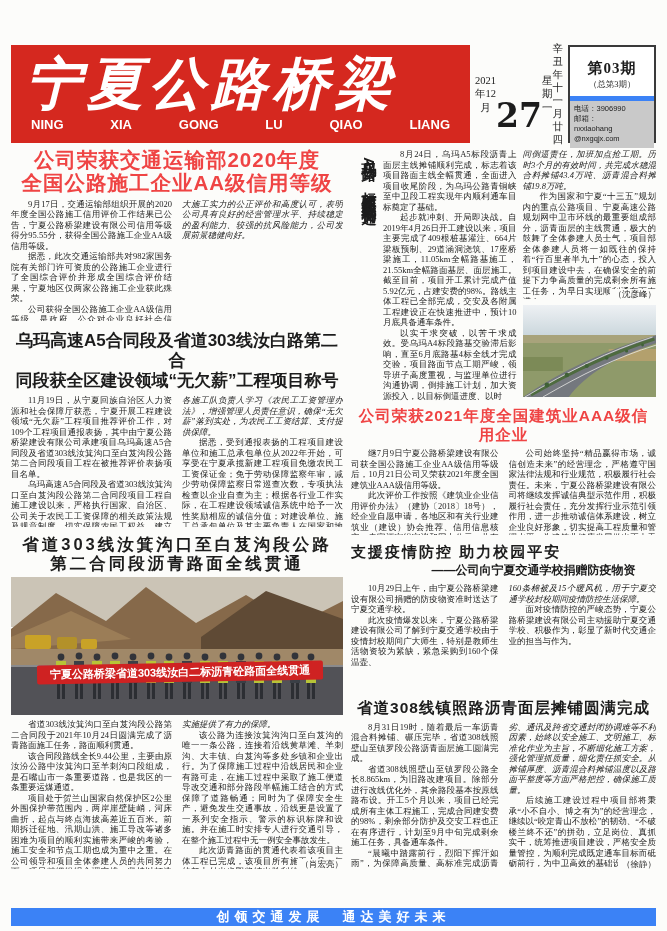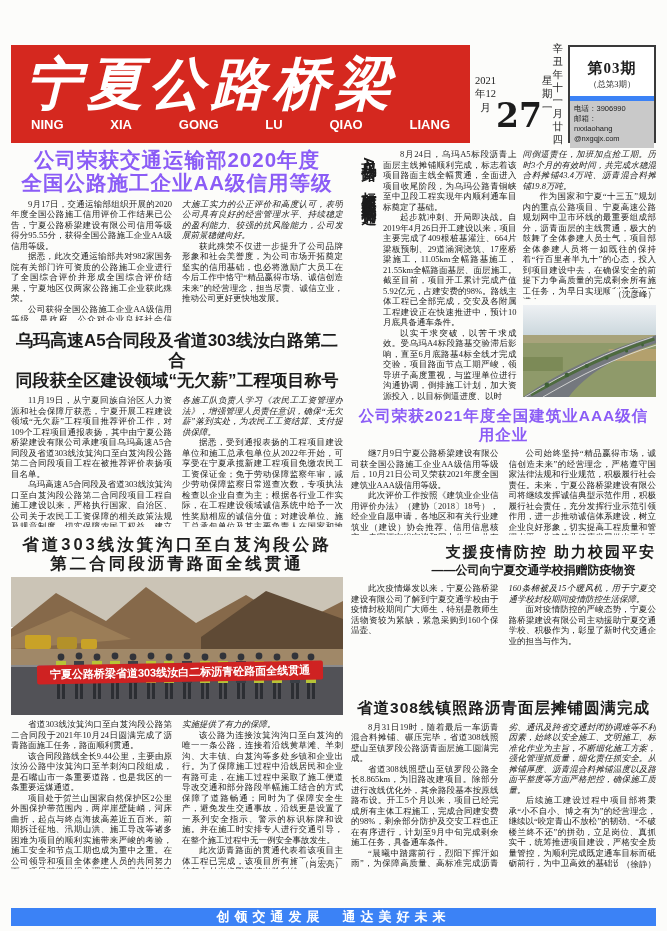--- a/index.html
+++ b/index.html
@@ -30,26 +30,26 @@
            align-items:center;margin-top:5px;padding:0 55px 0 75px;
            font-family:"Liberation Sans",sans-serif;font-size:9.5px;font-weight:bold;letter-spacing:1px;}
 
   
   .content{display:flex;gap:8px;margin-top:6px;height:724px;}
   .col-left{width:332px;}
   .col-right{width:305px;}
 
   .article{overflow:hidden;}
   .head-sans{font-family:"Liberation Sans",sans-serif;font-weight:bold;}
-  .head-red{color:#8b5cf6;}
+  .head-red{color:#ef4444;}
   .art-a .head{font-size:20.5px;line-height:1.12;text-align:center;letter-spacing:1px;}
   .art-b .head{font-size:17px;line-height:1.18;text-align:center;}
   .art-c .head{font-size:16.5px;line-height:1.16;text-align:center;letter-spacing:3px;}
   .art-e .head{font-size:15.5px;line-height:1.2;text-align:center;letter-spacing:1px;}
-  .art-f .head1{font-size:15px;text-align:right;letter-spacing:2px;line-height:1.2;}
+  .art-f .head1{font-size:15px;text-align:left;letter-spacing:2px;line-height:1.2;}
   .art-f .head2{font-size:12px;text-align:center;padding-left:60px;line-height:1.5;}
   .art-g .head{font-size:15.5px;text-align:center;letter-spacing:1px;line-height:1.2;}
 
   .art-body{display:flex;gap:10px;margin-top:4px;}
   .tcol{flex:1;overflow:hidden;position:relative;font-size:8.5px;line-height:10.5px;text-align:justify;}
   .para{margin:0;text-indent:2em;}
   .para.cont{text-indent:0;font-style:italic;}
   .sign{position:absolute;right:0;bottom:0;margin:0;background:#fcfcfa;padding-left:4px;font-size:8.5px;}
 
   .art-a{height:174px;margin-bottom:8px;}
@@ -127,21 +127,20 @@
             <div>全国公路施工企业AA级信用等级</div>
           </div>
           <div class="art-body">
             <div class="tcol">
               <p class="para">9月17日，交通运输部组织开展的2020年度全国公路施工信用评价工作结果已公告，宁夏公路桥梁建设有限公司信用等级得分95.55分，获得全国公路施工企业AA级信用等级。</p>
               <p class="para">据悉，此次交通运输部共对982家国务院有关部门许可资质的公路施工企业进行了全国综合评价并形成全国综合评价结果，宁夏地区仅两家公路施工企业获此殊荣。</p>
               <p class="para">公司获得全国公路施工企业AA级信用等级，是政府、公众对企业良好社会信用、强</p>
             </div>
             <div class="tcol">
               <p class="para cont">大施工实力的公正评价和高度认可，表明公司具有良好的经营管理水平、持续稳定的盈利能力、较强的抗风险能力，公司发展前景稳健向好。</p>
-              <p class="para">获此殊荣不仅进一步提升了公司品牌形象和社会美誉度，为公司市场开拓奠定坚实的信用基础，也必将激励广大员工在今后工作中恪守“精品赢得市场、诚信创造未来”的经营理念，担当尽责、诚信立业，推动公司更好更快地发展。</p>
             </div>
           </div>
         </div>
 
         <div class="article art-b">
           <div class="head head-sans">
             <div>乌玛高速A5合同段及省道303线汝白路第二合</div>
             <div>同段获全区建设领域“无欠薪”工程项目称号</div>
           </div>
           <div class="art-body">
@@ -319,20 +318,21 @@
           </div>
         </div>
 
         <div class="article art-f">
           <div class="head head-sans">
             <div class="head1">支援疫情防控  助力校园平安</div>
             <div class="head2">——公司向宁夏交通学校捐赠防疫物资</div>
           </div>
           <div class="art-body">
             <div class="tcol">
+              <p class="para">10月29日上午，由宁夏公路桥梁建设有限公司捐赠的防疫物资准时送达了宁夏交通学校。</p>
               <p class="para">此次疫情爆发以来，宁夏公路桥梁建设有限公司了解到宁夏交通学校由于疫情封校期间广大师生，特别是教师生活物资较为紧缺，紧急采购到160个保温壶、</p>
             </div>
             <div class="tcol">
               <p class="para cont">160条棉被及15个暖风机，用于宁夏交通学校封校期间疫情防控生活保障。</p>
               <p class="para">面对疫情防控的严峻态势，宁夏公路桥梁建设有限公司主动援助宁夏交通学校、积极作为，彰显了新时代交通企业的担当与作为。</p>
             </div>
           </div>
         </div>
 
         <div class="article art-g">

